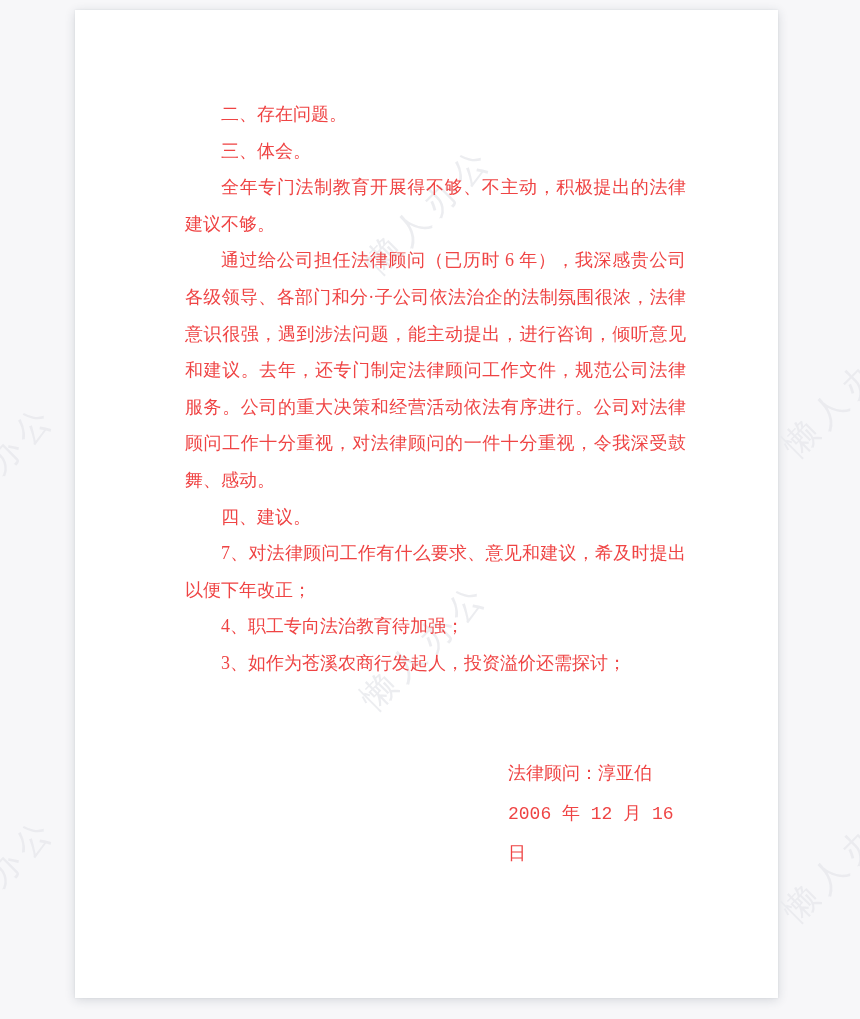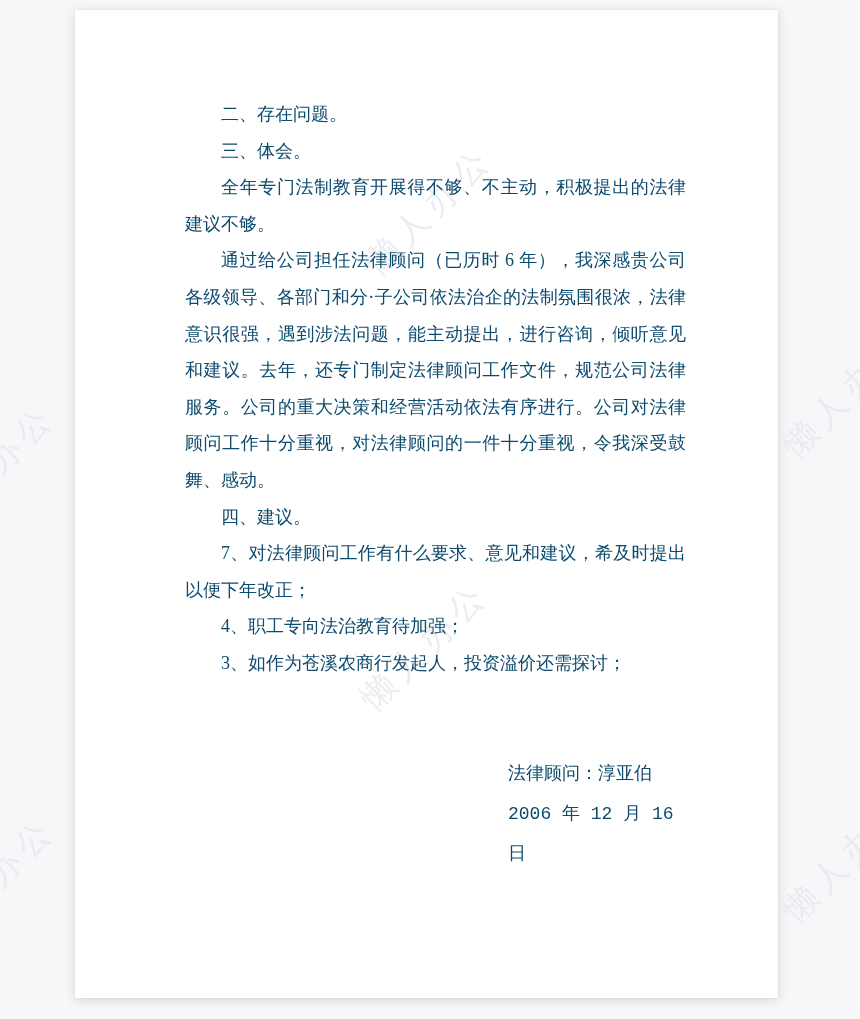--- a/index.html
+++ b/index.html
@@ -50,21 +50,21 @@
   .wm-f { left: 765px; top: 835px; }
   .content {
     position: absolute;
     left: 75px;
     top: 10px;
     width: 703px;
     height: 988px;
     box-sizing: border-box;
     padding: 86px 92px 0 110px;
     z-index: 3;
-    color: #0c4a6e;
+    color: #ef4444;
     font-size: 18px;
     line-height: 36.6px;
   }
   .content p {
     margin: 0;
     text-indent: 2em;
     text-align: justify;
     text-justify: inter-character;
   }
   .signature {

